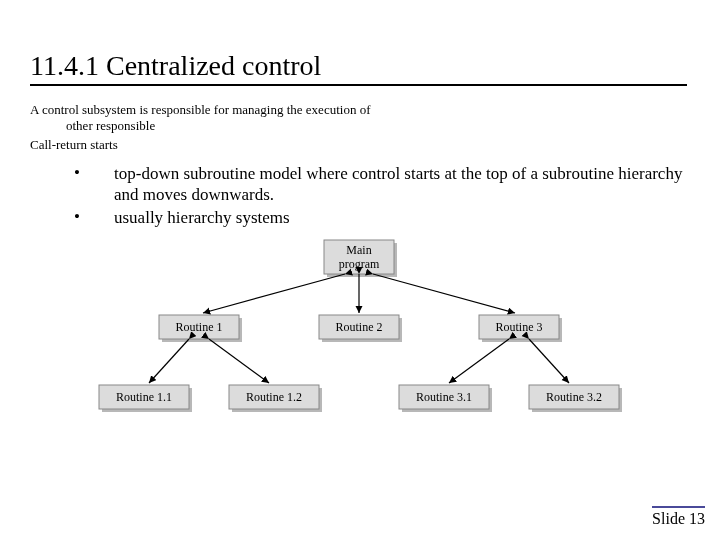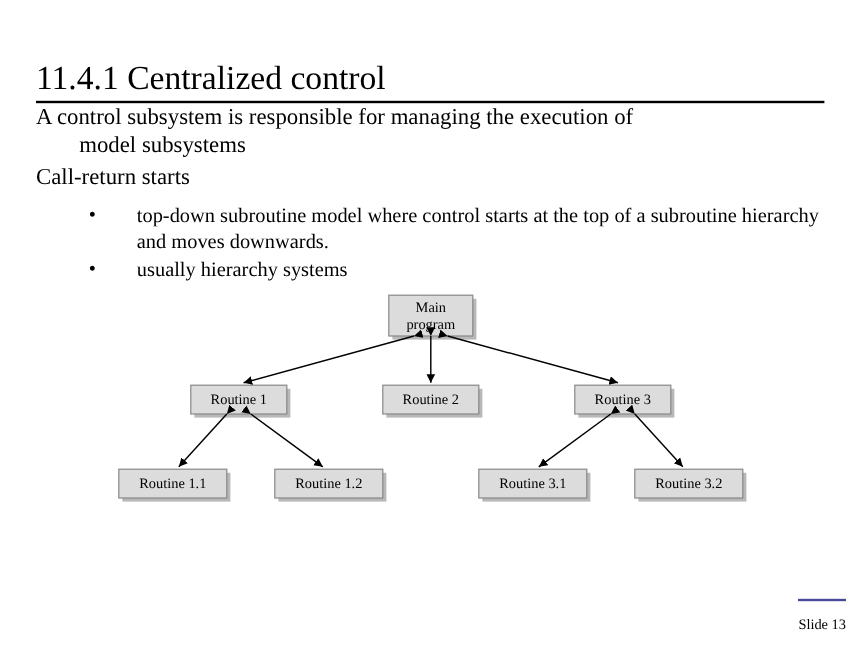--- a/index.html
+++ b/index.html
@@ -14,24 +14,24 @@
     overflow: hidden;
   }
   .slide {
     padding: 50px 30px 0 30px;
   }
   .title {
     font-size: 28px;
     font-weight: normal;
     border-bottom: 2px solid #000;
     padding-bottom: 2px;
-    margin-bottom: 0;
+    margin-bottom: 16px;
   }
   .para {
-    font-size: 19px;
+    font-size: 13px;
     line-height: 1.25;
     margin-bottom: 2px;
     padding-left: 0;
   }
   .para .indent {
     display: block;
     padding-left: 36px;
   }
   .bullets {
     margin: 10px 0 0 44px;
@@ -50,23 +50,23 @@
     line-height: 1.25;
   }
   .diagram {
     margin: 6px auto 0 auto;
     display: block;
   }
   .footer {
     position: absolute;
     right: 12px;
     bottom: 10px;
-    font-size: 12px;
+    font-size: 16px;
     border-top: 2px solid #4a4a99;
-    padding-top: 12px;
+    padding-top: 2px;
   }
   
   .dbox {
     fill: #dcdcdc;
     stroke: #888;
     stroke-width: 1;
   }
   .dshadow {
     fill: #b8b8b8;
   }
@@ -86,21 +86,21 @@
   }
 </style>
 </head>
 <body>
 
 <div class="slide">
   <div class="title">11.4.1 Centralized control</div>
 
   <div class="para">
     <span>A control subsystem is responsible for managing the execution of</span>
-    <span class="indent">model subsystems</span>
+    <span class="indent">other responsible</span>
   </div>
   <div class="para">Call-return starts</div>
 
   <div class="bullets">
     <div class="bullet-row">
       <div class="bullet-mark">•</div>
       <div class="bullet-text">top-down subroutine model where control starts at the top of a subroutine hierarchy and moves downwards.</div>
     </div>
     <div class="bullet-row">
       <div class="bullet-mark">•</div>

